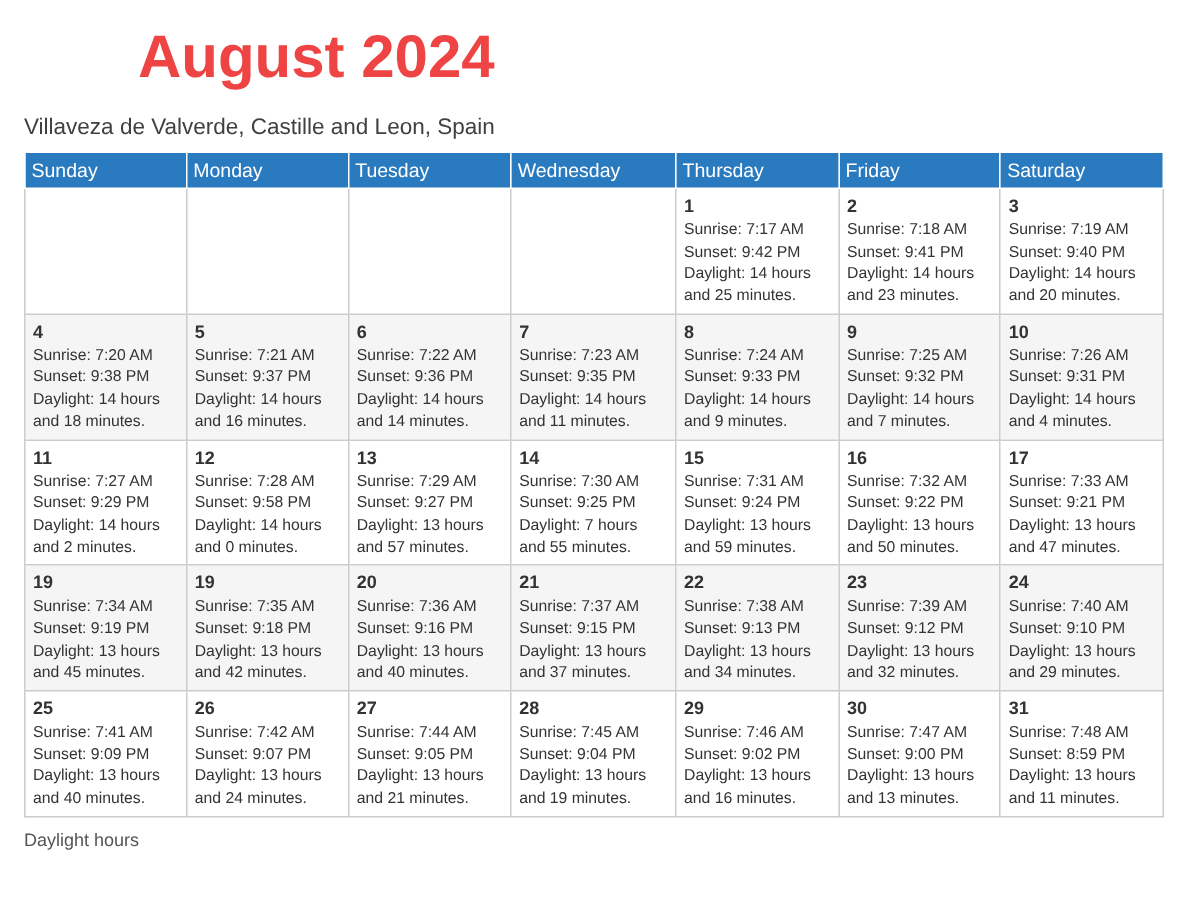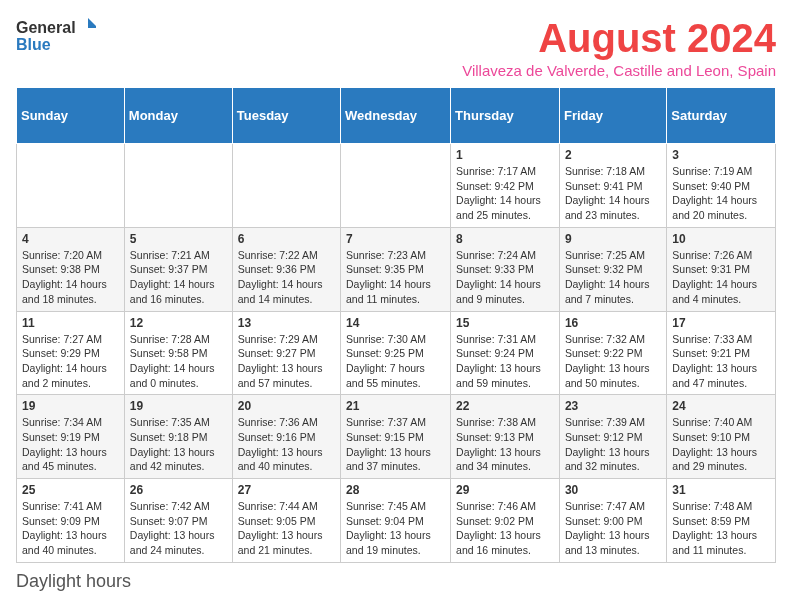--- a/index.html
+++ b/index.html
@@ -25,34 +25,34 @@
       text-align: right;
     }
     .month-title {
       font-size: 40px;
       font-weight: bold;
       color: #ef4444;
       line-height: 1.1;
     }
     .location-title {
       font-size: 15px;
-      color: #ec4899;
-      margin-top: 2px;
+      color: #404040;
+      margin-top: 16px;
     }
     .calendar {
       width: 100%;
       border-collapse: collapse;
       margin-top: 8px;
     }
     .calendar th {
       background: #2a7abf;
       color: #fff;
       font-size: 13px;
-      font-weight: bold;
-      padding: 20px 4px;
+      font-weight: normal;
+      padding: 4px 4px;
       text-align: left;
       border: 1px solid #fff;
     }
     .calendar td {
       vertical-align: top;
       border: 1px solid #ccc;
       padding: 4px 5px;
       font-size: 10.5px;
       color: #333;
       width: 113px;
@@ -68,39 +68,30 @@
       display: block;
       margin-bottom: 2px;
     }
     .cell-content {
       line-height: 1.4;
     }
     .empty-cell {
       background: #fff !important;
     }
     .footer-note {
-      font-size: 18px;
+      font-size: 12px;
       color: #555;
       margin-top: 8px;
       text-align: left;
     }
   </style>
 </head>
 <body>
 
 <div class="header">
-  <div class="logo">
-    <div style="display:flex;align-items:center;gap:2px">
-      <svg width="80" height="40" viewBox="0 0 80 40">
-        <text x="0" y="17" font-size="16" font-weight="bold" fill="#333" font-family="Arial">General</text>
-        <text x="0" y="34" font-size="16" font-weight="bold" fill="#2a7abf" font-family="Arial">Blue</text>
-        <polygon points="72,2 82,12 72,12" fill="#2a7abf"></polygon>
-      </svg>
-    </div>
-  </div>
   <div class="title-block">
     <div class="month-title">August 2024</div>
     <div class="location-title">Villaveza de Valverde, Castille and Leon, Spain</div>
   </div>
 </div>
 
 <table class="calendar">
   <thead>
     <tr>
     <th>Sunday</th>

